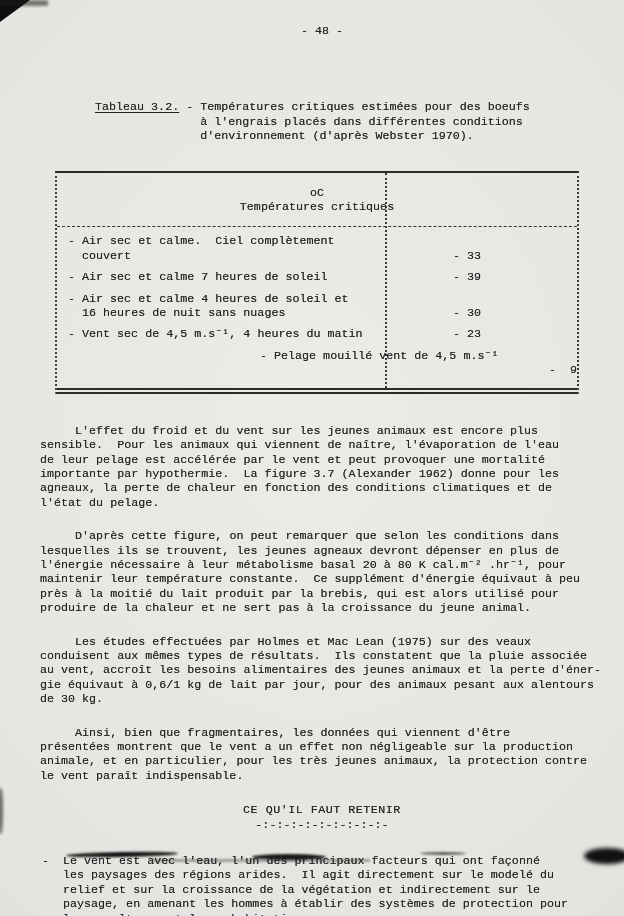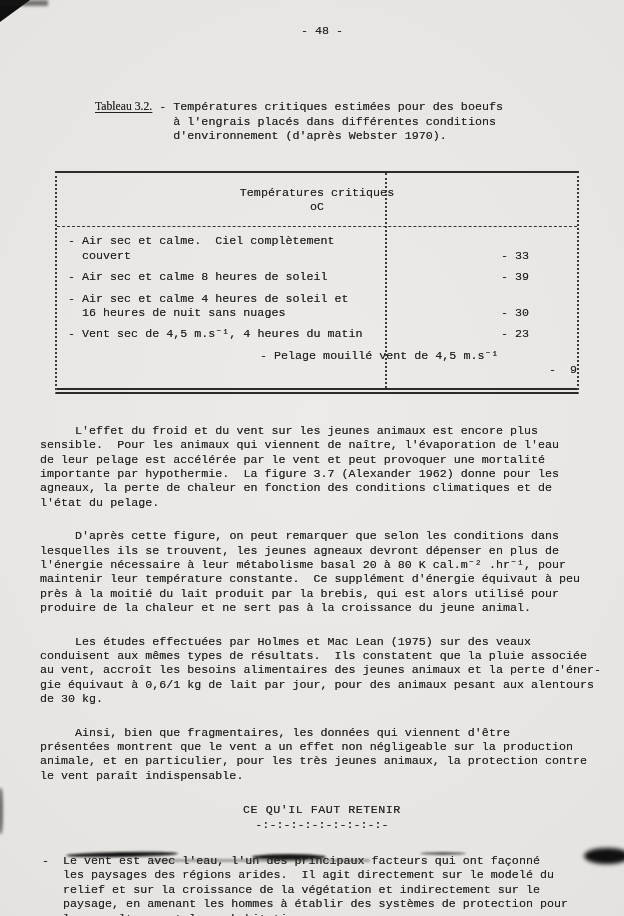--- a/index.html
+++ b/index.html
@@ -12,41 +12,41 @@
     line-height:14.4px;
     color:#222;
     background: radial-gradient(ellipse 120% 100% at 50% 45%, #edebe7 0%, #e6e4e0 60%, #dcdad6 100%);
     text-shadow: 0 0 0.5px rgba(20,20,20,0.55);
   }
   .page { position:relative; width:624px; height:860px; padding:24px 20px 0 40px; }
 
   .page-number { text-align:center; }
 
   .caption { display:flex; margin:62px 0 0 55px; }
-  .cap-label { text-decoration:underline; text-underline-offset:2px; white-space:pre;font-family:Liberation Serif, serif; }
+  .cap-label { text-decoration:underline; text-underline-offset:2px; white-space:pre; }
   .cap-text { margin-left:7px; white-space:pre-wrap; }
 
   .ttable {
     position:relative;
     margin:27px 0 0 15px;
     width:524px;
     border-top:2px solid #2b2b2b;
     border-bottom:6px double #2b2b2b;
     border-left:2px dotted #3a3a3a;
     border-right:2px dotted #3a3a3a;
   }
   .col-divider { position:absolute; top:0; bottom:0; left:328px; width:0; border-left:2px dotted #3a3a3a; }
   .thead { display:flex; align-items:flex-start; border-bottom:1.5px dashed #333; padding:13px 0 12px; }
   .th1 { width:328px; text-align:center; }
   .th2 { flex:1; text-align:center; }
   .tbody { padding:7px 0 10px; }
   .trow { display:flex; align-items:flex-end; margin-bottom:7px; }
   .trow:last-child { margin-bottom:0;flex-direction:column; }
   .cell-env { width:328px; padding-left:11px; white-space:pre-wrap; }
-  .cell-temp { flex:1; padding-left:68px; white-space:pre;text-align:center; }
+  .cell-temp { flex:1; padding-left:68px; white-space:pre; }
 
   .para { white-space:pre-wrap; margin-top:19px; }
   .para.first { margin-top:30px; }
 
   .retain-heading { margin-top:20px; text-align:center; letter-spacing:0.5px; }
   .retain-rule { text-align:center; }
 
   .bullet { display:flex; margin-top:22px; margin-left:2px; }
   .bullet-dash { width:21px; flex:none; }
   .bullet-text { white-space:pre-wrap; }
@@ -76,32 +76,32 @@
     <span class="cap-label">Tableau 3.2.</span>
     <div class="cap-text">- Températures critiques estimées pour des boeufs
   à l'engrais placés dans différentes conditions
   d'environnement (d'après Webster 1970).</div>
   </div>
 
   <div class="ttable">
     <div class="col-divider"></div>
     <div class="thead">
       <div class="th2">
+        <div>oC</div>
         <div>Températures critiques</div>
-        <div>oC</div>
       </div>
     </div>
     <div class="tbody">
       <div class="trow">
         <div class="cell-env">- Air sec et calme.  Ciel complètement
   couvert</div>
         <div class="cell-temp">- 33</div>
       </div>
       <div class="trow">
-        <div class="cell-env">- Air sec et calme 8 heures de soleil</div>
+        <div class="cell-env">- Air sec et calme 7 heures de soleil</div>
         <div class="cell-temp">- 39</div>
       </div>
       <div class="trow">
         <div class="cell-env">- Air sec et calme 4 heures de soleil et
   16 heures de nuit sans nuages</div>
         <div class="cell-temp">- 30</div>
       </div>
       <div class="trow">
         <div class="cell-env">- Vent sec de 4,5 m.s⁻¹, 4 heures du matin</div>
         <div class="cell-temp">- 23</div>

